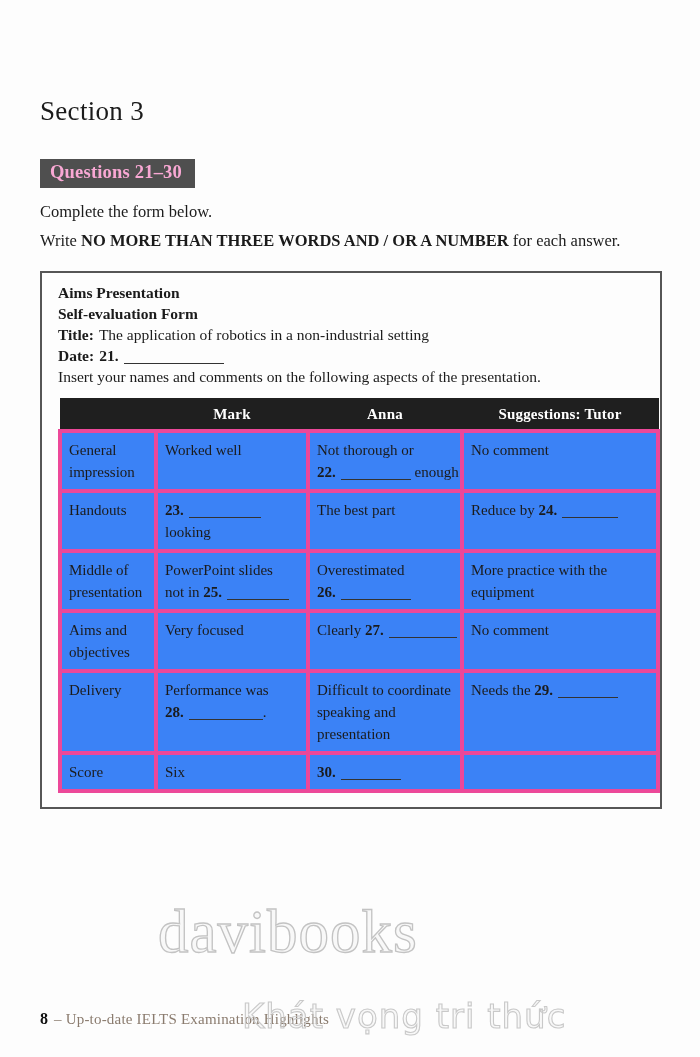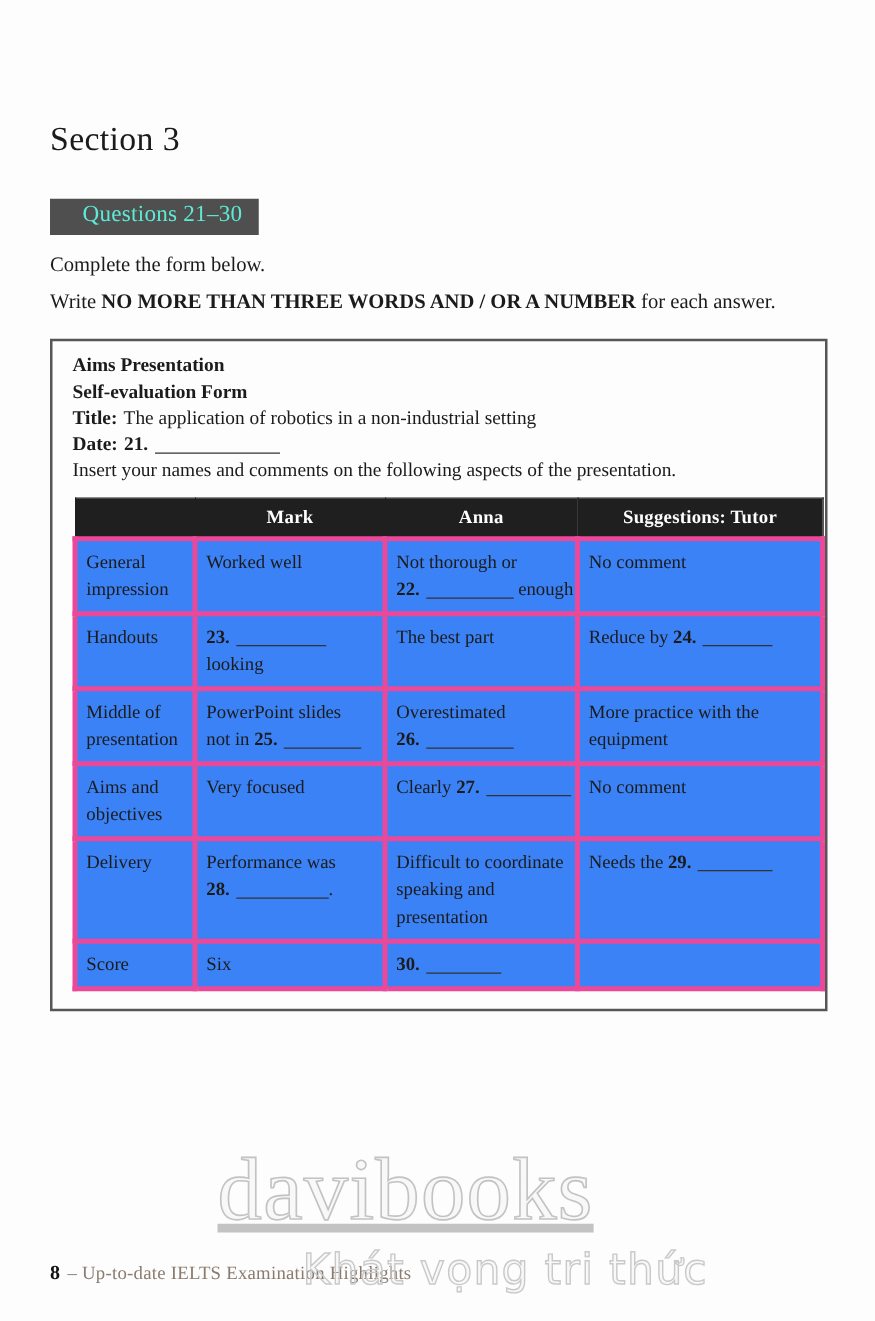--- a/index.html
+++ b/index.html
@@ -2,22 +2,22 @@
 <html><head>
 <meta charset="utf-8">
 <style>
   html,body{margin:0;padding:0;background:#e9e9e9;}
   .page{
     position:relative;width:700px;height:1057px;margin:0 auto;
     background:#fdfdfd;overflow:hidden;
     font-family:"Liberation Serif",serif;color:#1b1b1b;
   }
   .section-title{position:absolute;left:40px;top:96px;margin:0;font-size:27px;font-weight:normal;letter-spacing:0.3px;}
-  .banner{position:absolute;left:40px;top:159px;background:#4f4f4f;color:#5eead4;
-    font-weight:normal;font-size:18.5px;padding:3px 13px 5px 26px;letter-spacing:0.2px;}
+  .banner{position:absolute;left:40px;top:159px;background:#4f4f4f;color:#f9a8d4;
+    font-weight:bold;font-size:18.5px;padding:3px 13px 5px 10px;letter-spacing:0.2px;}
   .instr{position:absolute;left:40px;margin:0;font-size:16.5px;}
   .instr-1{top:202px;}
   .instr-2{top:231px;}
   .form-box{position:absolute;left:40px;top:271px;width:622px;box-sizing:border-box;
     border:2px solid #565656;padding:9px 0 14px 16px;background:#fdfdfd;}
   .form-line{font-size:15.5px;line-height:21px;white-space:nowrap;}
   .bold{font-weight:bold;}
   .sp{margin-left:5px;text-align:center;}
   .blank{display:inline-block;border-bottom:1.4px solid #333;height:13px;vertical-align:-3px;margin-left:5px;}
   .date-blank{width:100px;}
@@ -30,23 +30,23 @@
   .eval-table thead th{background:#1f1f1f;color:#ffffff;font-size:15px;font-weight:bold;
     height:28px;text-align:center;border:1px solid #1f1f1f;border-left:1px solid #5d5d5d;letter-spacing:0.2px;}
   .eval-table thead th:first-child{border-left:1px solid #1f1f1f;}
   .eval-table tbody td{border:4px solid #ec4899;vertical-align:top;padding:6px 2px 6px 7px;background:#3b82f6;}
   .cell-line{line-height:22px;white-space:nowrap;}
   .footer{position:absolute;left:40px;top:1010px;font-size:15px;white-space:nowrap;}
   .pg{font-weight:bold;color:#101010;font-size:16px;}
   .bk{color:#8a7b6e;margin-left:6px;letter-spacing:0.2px;}
   .site{position:absolute;right:36px;top:1068px;font-family:"Liberation Sans",sans-serif;
     font-size:13px;color:#b91c1c;}
-  .wm-main{position:absolute;left:158px;top:901px;margin:16px;font-size:71px;line-height:1;
+  .wm-main{position:absolute;left:158px;top:901px;margin:0;font-size:61px;line-height:1;
     font-family:"Liberation Serif",serif;color:rgba(120,120,120,0.04);
-    -webkit-text-stroke:1.3px #c3c3c3;letter-spacing:1px;pointer-events:none;text-decoration:underline;}
+    -webkit-text-stroke:1.3px #c3c3c3;letter-spacing:1px;pointer-events:none;}
   .wm-sub{position:absolute;left:242px;top:999px;margin:0;font-size:34px;line-height:1;
     font-family:"DejaVu Sans","Liberation Sans",sans-serif;color:rgba(120,120,120,0.04);
     -webkit-text-stroke:1.1px #c9c9c9;letter-spacing:1px;pointer-events:none;text-align:center;}
 </style>
 </head>
 <body>
 
 <div class="page">
 
   <h1 class="section-title">Section 3</h1>

